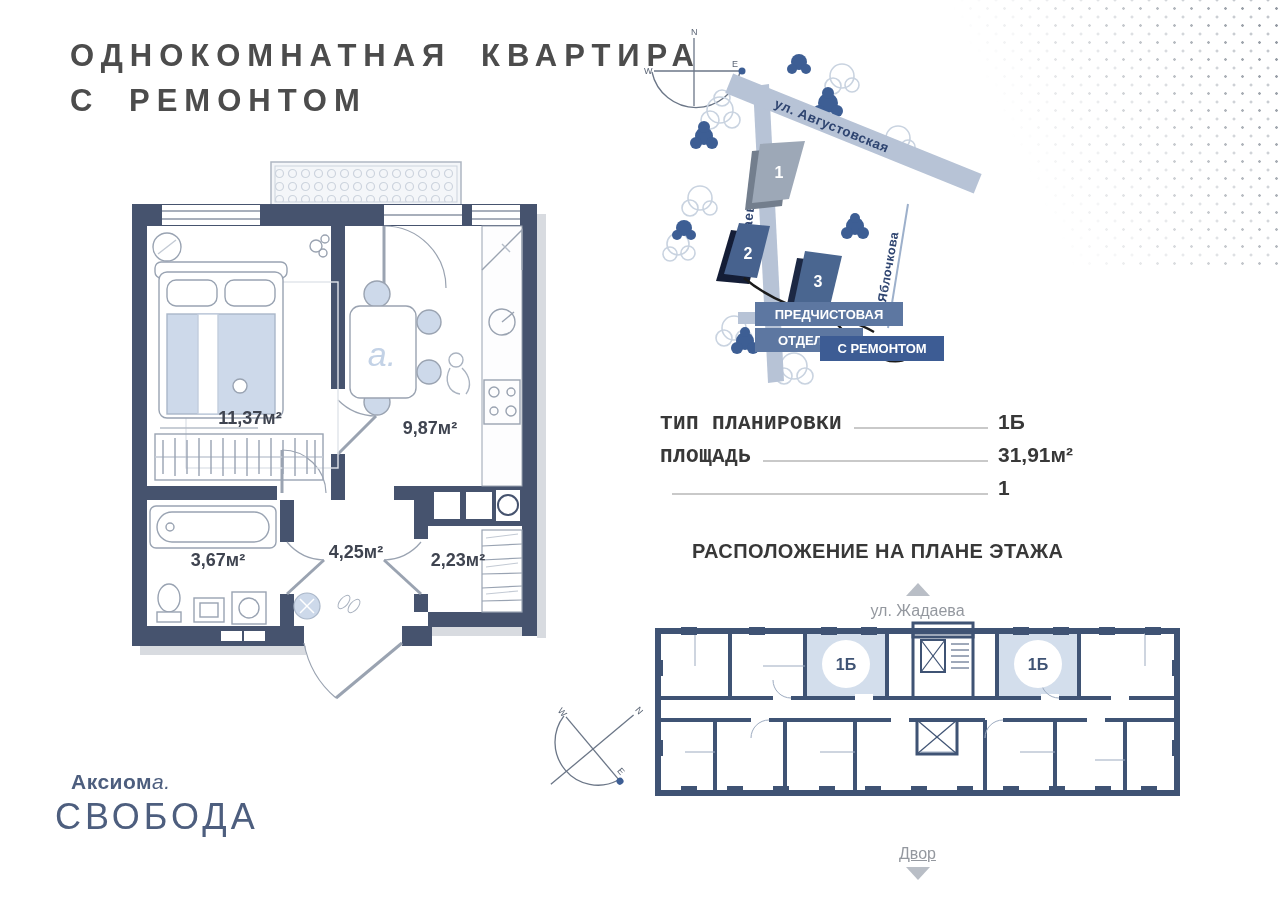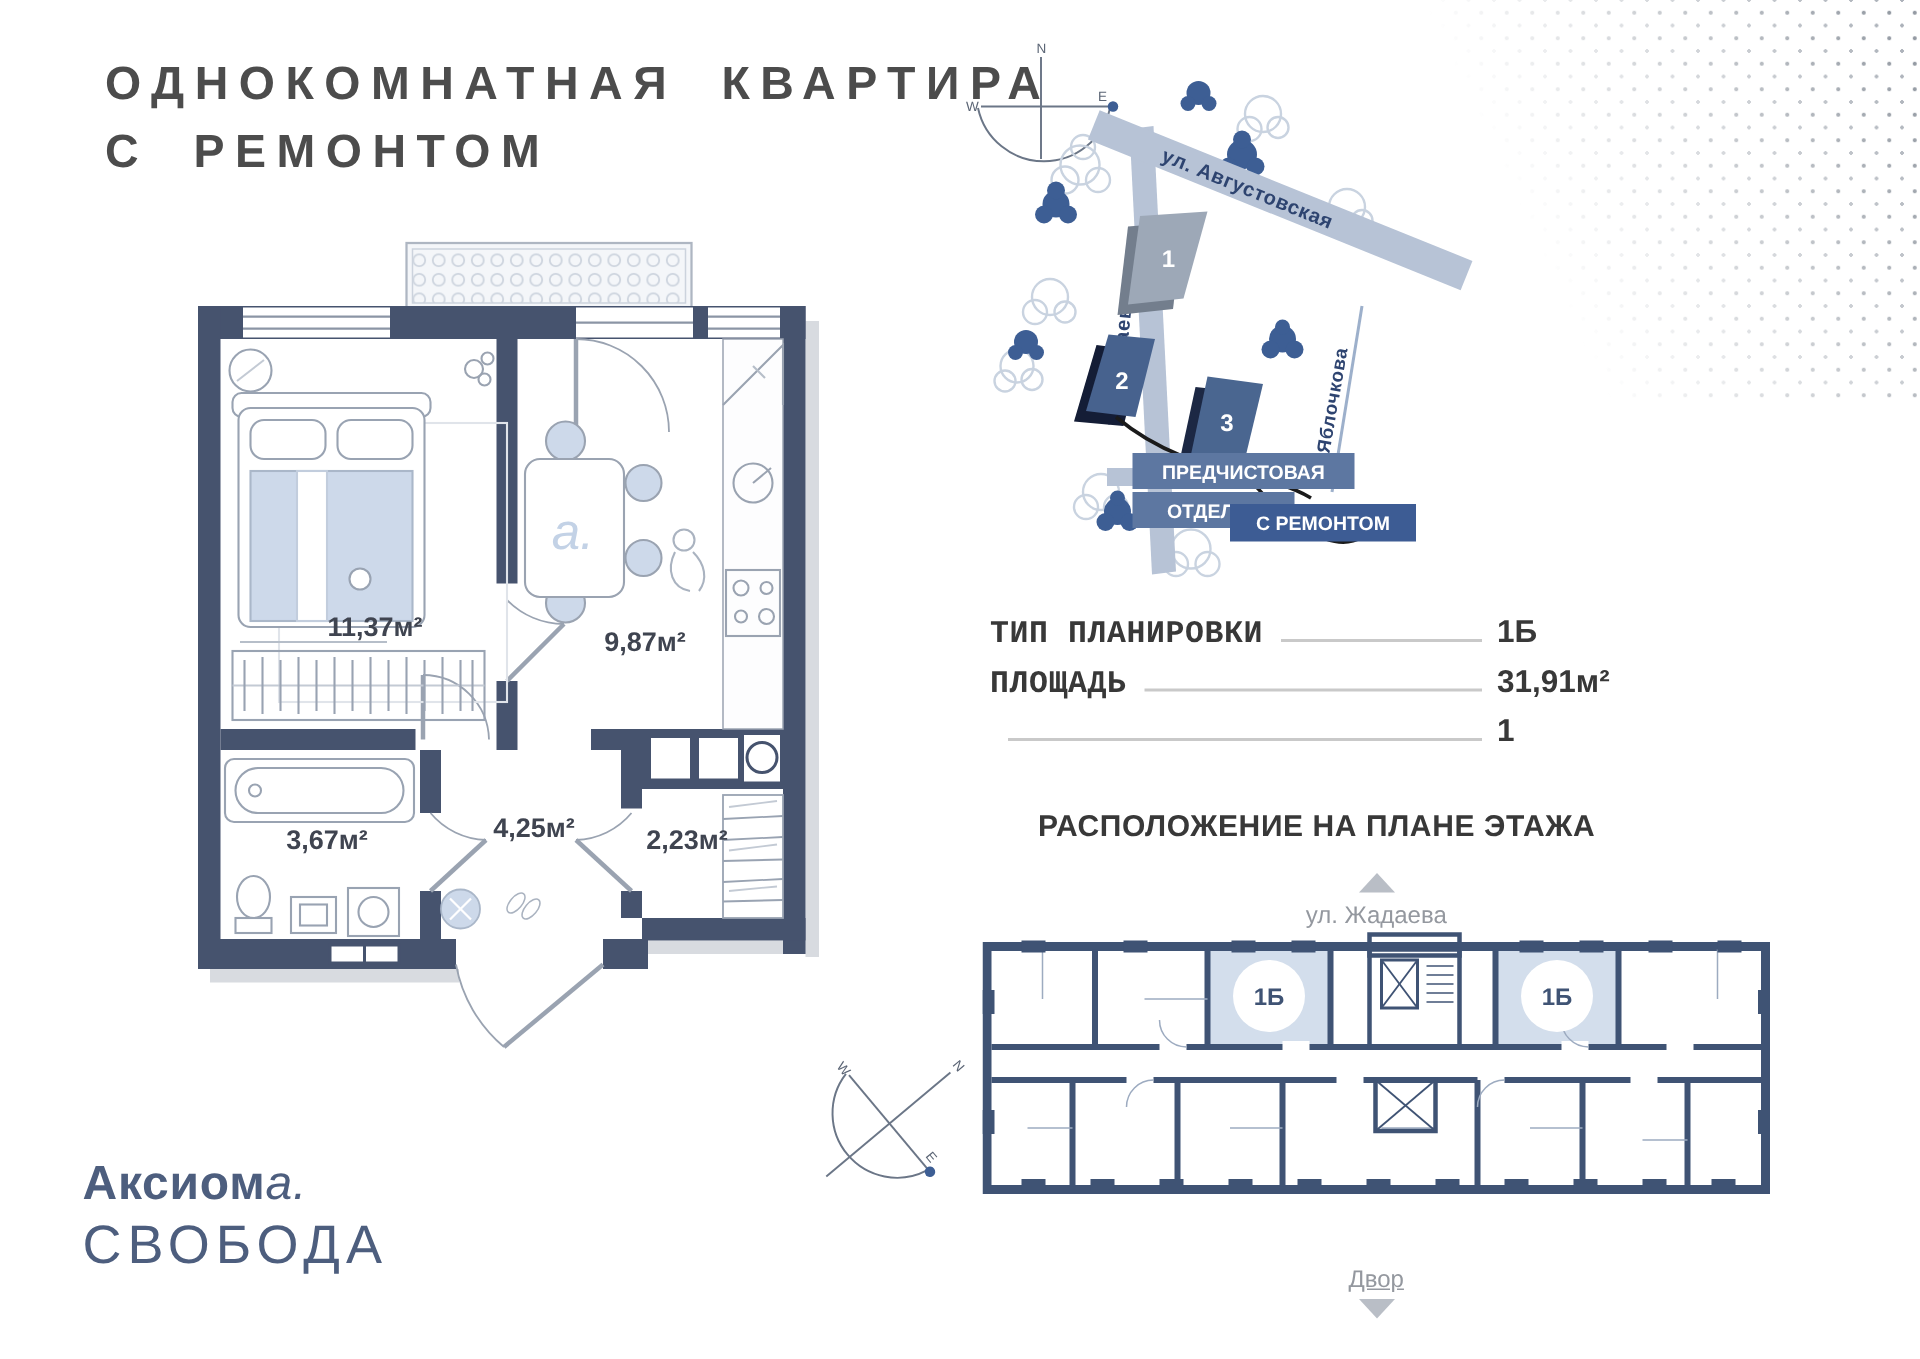--- a/index.html
+++ b/index.html
@@ -47,21 +47,21 @@
   .tri { width:0; height:0; display:inline-block; border-left:12px solid transparent; border-right:12px solid transparent; }
   .tri-up { border-bottom:13px solid #b9bec6; }
   .tri-down { border-top:13px solid #b9bec6; }
   .street-top .txt, .yard-bottom .txt { display:block; margin-top:2px; }
   .yard-bottom .txt { margin-bottom:3px; }
 
   .plan-building { position:absolute; left:655px; top:620px; }
   .compass-2 { position:absolute; left:533px; top:664px; }
 
   .logo { position:absolute; left:55px; top:770px; color:#4d5e7e; }
-  .logo .l1 { font-size:32px; font-weight:bold; letter-spacing:.5px; }
+  .logo .l1 { font-size:21px; font-weight:bold; letter-spacing:.5px;margin-left:16px; }
   .logo .l1 .accent { font-weight:normal; font-style:italic; }
   .logo .l2 { font-size:36px; font-weight:normal; letter-spacing:4px; margin-top:2px; }
 
   svg text { font-family:"Liberation Sans", sans-serif; }
 </style>
 </head>
 <body>
 
 <div class="dots"></div>
 

